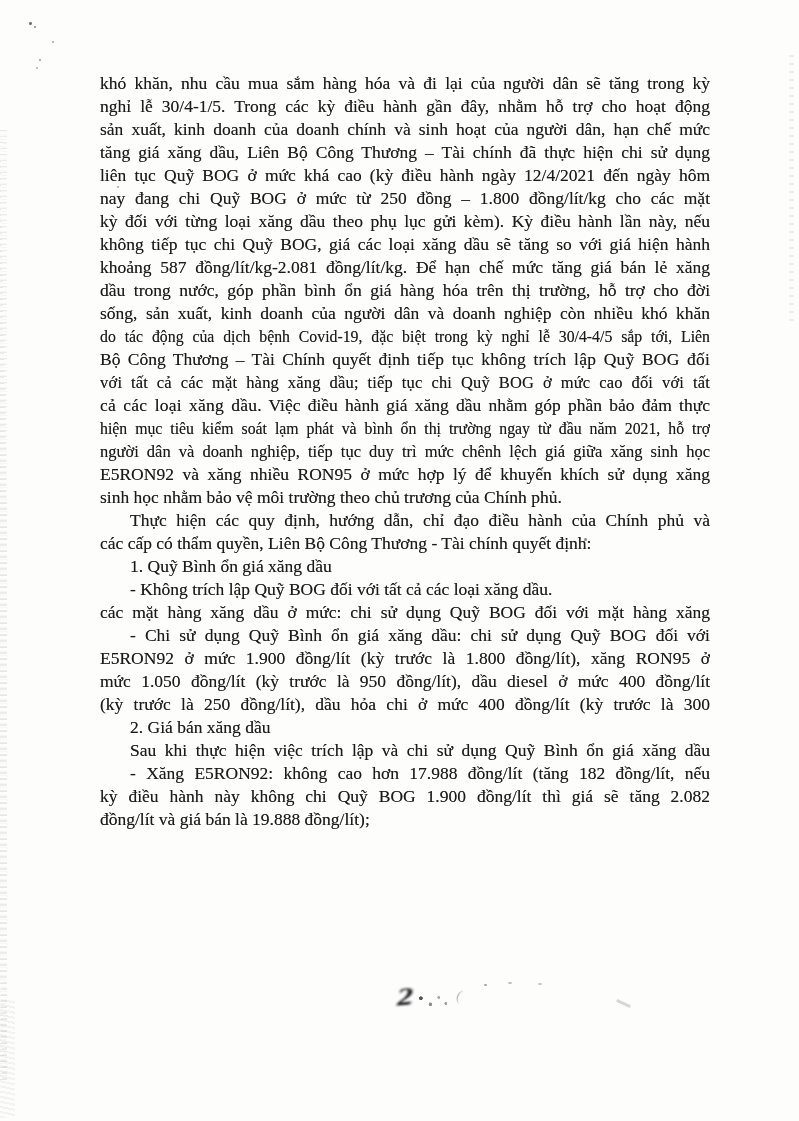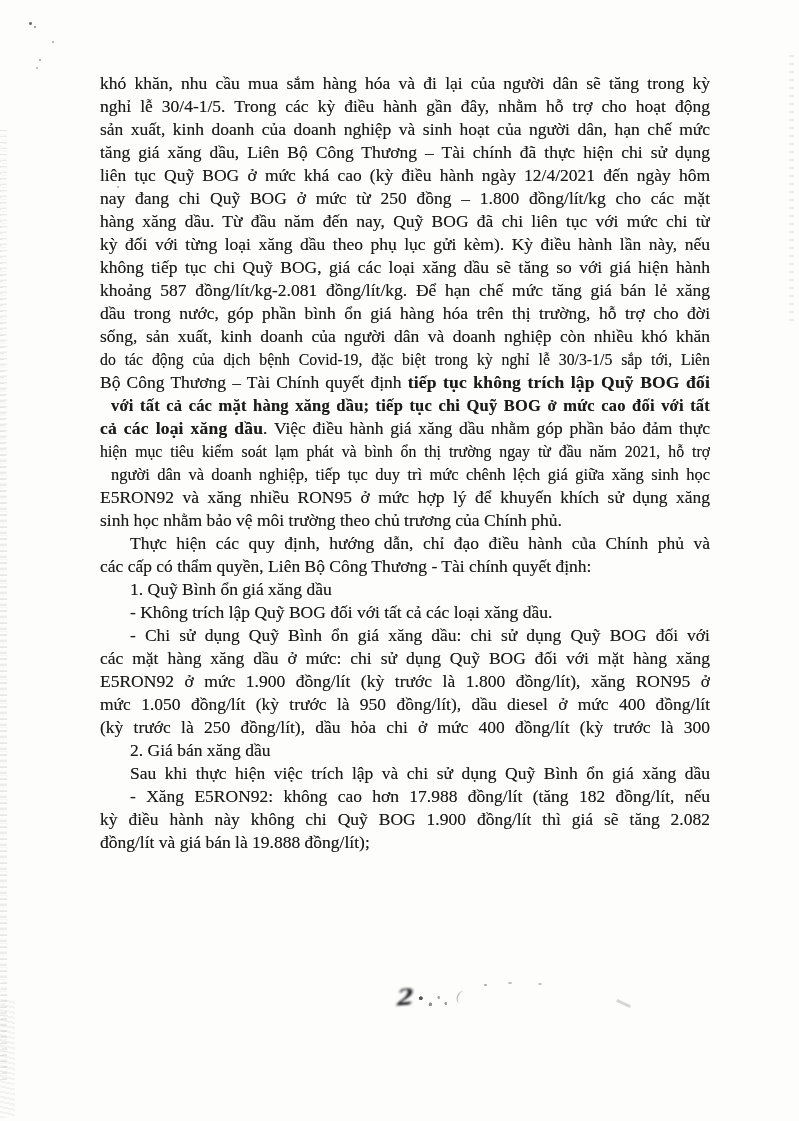--- a/index.html
+++ b/index.html
@@ -15,24 +15,24 @@
   .text-block{
     position:absolute;left:100px;top:72px;width:610px;
   }
   .line{
     height:23px;line-height:23px;font-size:17.5px;
     text-align:justify;text-align-last:justify;-moz-text-align-last:justify;
     overflow:hidden;white-space:normal;
   }
   .line.end{text-align:center;text-align-last:left;-moz-text-align-last:left;}
   .line.indent{text-indent:30px;}
-  .line.s17{font-size:16.5px;margin-left:11px;}
+  .line.s17{font-size:16.5px;}
   .line.s16{font-size:15.8px;}
   .seg{text-shadow:0 0 .6px rgba(25,25,28,.55);}
-  .seg.bold{font-weight:700;letter-spacing:.2px;}
+  .seg.bold{font-weight:400;letter-spacing:.2px;}
 
   
   .speck{position:absolute;border-radius:50%;}
   .sp1{left:29px;top:22px;width:3px;height:3px;background:#6a6a6e;transform:rotate(20deg);}
   .sp1b{left:34px;top:26px;width:2px;height:2px;background:#84848a;}
   .sp2{left:52px;top:41px;width:2px;height:2px;background:#a5a5aa;}
   .sp3{left:39px;top:59px;width:2px;height:2px;background:#98989e;}
   .sp4{left:36px;top:67px;width:2px;height:2px;background:#b0b0b5;}
   .sp5{left:584px;top:538px;width:3px;height:3px;background:#8b8b90;}
   .sp6{left:117px;top:186px;width:2px;height:2px;background:#a2a2a8;}
@@ -84,44 +84,43 @@
   }
 </style>
 </head>
 <body>
 
 <div class="page">
 
   <div class="text-block">
       <div class="line"><span class="seg">khó khăn, nhu cầu mua sắm hàng hóa và đi lại của người dân sẽ tăng trong kỳ</span></div>
       <div class="line"><span class="seg">nghỉ lễ 30/4-1/5. Trong các kỳ điều hành gần đây, nhằm hỗ trợ cho hoạt động</span></div>
-      <div class="line"><span class="seg">sản xuất, kinh doanh của doanh nghiệp và sinh hoạt của người dân, hạn chế mức</span></div>
+      <div class="line"><span class="seg">sản xuất, kinh doanh của doanh chính và sinh hoạt của người dân, hạn chế mức</span></div>
       <div class="line"><span class="seg">tăng giá xăng dầu, Liên Bộ Công Thương – Tài chính đã thực hiện chi sử dụng</span></div>
       <div class="line"><span class="seg">liên tục Quỹ BOG ở mức khá cao (kỳ điều hành ngày 12/4/2021 đến ngày hôm</span></div>
       <div class="line"><span class="seg">nay đang chi Quỹ BOG ở mức từ 250 đồng – 1.800 đồng/lít/kg cho các mặt</span></div>
-      <div class="line"><span class="seg">hàng xăng dầu. Từ đầu năm đến nay, Quỹ BOG đã chi liên tục với mức chi từ</span></div>
       <div class="line"><span class="seg">kỳ đối với từng loại xăng dầu theo phụ lục gửi kèm). Kỳ điều hành lần này, nếu</span></div>
       <div class="line"><span class="seg">không tiếp tục chi Quỹ BOG, giá các loại xăng dầu sẽ tăng so với giá hiện hành</span></div>
       <div class="line"><span class="seg">khoảng 587 đồng/lít/kg-2.081 đồng/lít/kg. Để hạn chế mức tăng giá bán lẻ xăng</span></div>
       <div class="line"><span class="seg">dầu trong nước, góp phần bình ổn giá hàng hóa trên thị trường, hỗ trợ cho đời</span></div>
       <div class="line"><span class="seg">sống, sản xuất, kinh doanh của người dân và doanh nghiệp còn nhiều khó khăn</span></div>
-      <div class="line s16"><span class="seg">do tác động của dịch bệnh Covid-19, đặc biệt trong kỳ nghỉ lễ 30/3-1/5 sắp tới, Liên</span></div>
+      <div class="line s16"><span class="seg">do tác động của dịch bệnh Covid-19, đặc biệt trong kỳ nghỉ lễ 30/4-4/5 sắp tới, Liên</span></div>
       <div class="line"><span class="seg">Bộ Công Thương – Tài Chính quyết định </span><span class="seg bold">tiếp tục không trích lập Quỹ BOG đối</span></div>
       <div class="line s17"><span class="seg bold">với tất cả các mặt hàng xăng dầu; tiếp tục chi Quỹ BOG ở mức cao đối với tất</span></div>
       <div class="line"><span class="seg bold">cả các loại xăng dầu</span><span class="seg">. Việc điều hành giá xăng dầu nhằm góp phần bảo đảm thực</span></div>
       <div class="line s16"><span class="seg">hiện mục tiêu kiểm soát lạm phát và bình ổn thị trường ngay từ đầu năm 2021, hỗ trợ</span></div>
       <div class="line s17"><span class="seg">người dân và doanh nghiệp, tiếp tục duy trì mức chênh lệch giá giữa xăng sinh học</span></div>
       <div class="line"><span class="seg">E5RON92 và xăng nhiều RON95 ở mức hợp lý để khuyến khích sử dụng xăng</span></div>
       <div class="line end"><span class="seg">sinh học nhằm bảo vệ môi trường theo chủ trương của Chính phủ.</span></div>
       <div class="line indent"><span class="seg">Thực hiện các quy định, hướng dẫn, chỉ đạo điều hành của Chính phủ và</span></div>
       <div class="line end"><span class="seg">các cấp có thẩm quyền, Liên Bộ Công Thương - Tài chính quyết định:</span></div>
       <div class="line indent end"><span class="seg">1. Quỹ Bình ổn giá xăng dầu</span></div>
       <div class="line indent end"><span class="seg">- Không trích lập Quỹ BOG đối với tất cả các loại xăng dầu.</span></div>
+      <div class="line"><span class="seg">các mặt hàng xăng dầu ở mức: chi sử dụng Quỹ BOG đối với mặt hàng xăng</span></div>
       <div class="line indent"><span class="seg">- Chi sử dụng Quỹ Bình ổn giá xăng dầu: chi sử dụng Quỹ BOG đối với</span></div>
-      <div class="line"><span class="seg">các mặt hàng xăng dầu ở mức: chi sử dụng Quỹ BOG đối với mặt hàng xăng</span></div>
       <div class="line"><span class="seg">E5RON92 ở mức 1.900 đồng/lít (kỳ trước là 1.800 đồng/lít), xăng RON95 ở</span></div>
       <div class="line"><span class="seg">mức 1.050 đồng/lít (kỳ trước là 950 đồng/lít), dầu diesel ở mức 400 đồng/lít</span></div>
       <div class="line"><span class="seg">(kỳ trước là 250 đồng/lít), dầu hỏa chi ở mức 400 đồng/lít (kỳ trước là 300</span></div>
       <div class="line indent end"><span class="seg">2. Giá bán xăng dầu</span></div>
       <div class="line indent"><span class="seg">Sau khi thực hiện việc trích lập và chi sử dụng Quỹ Bình ổn giá xăng dầu</span></div>
       <div class="line indent"><span class="seg">- Xăng E5RON92: không cao hơn 17.988 đồng/lít (tăng 182 đồng/lít, nếu</span></div>
       <div class="line"><span class="seg">kỳ điều hành này không chi Quỹ BOG 1.900 đồng/lít thì giá sẽ tăng 2.082</span></div>
       <div class="line end"><span class="seg">đồng/lít và giá bán là 19.888 đồng/lít);</span></div>
     </div>
 

